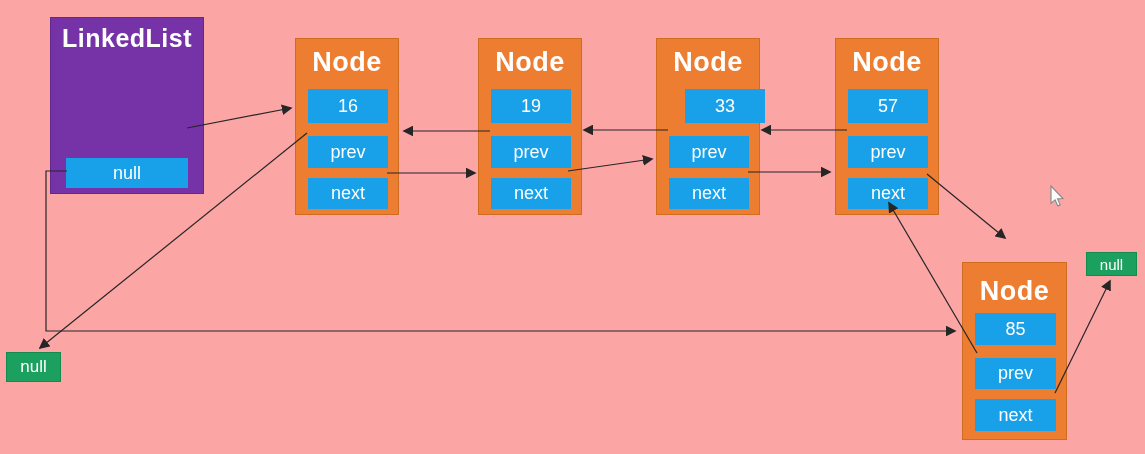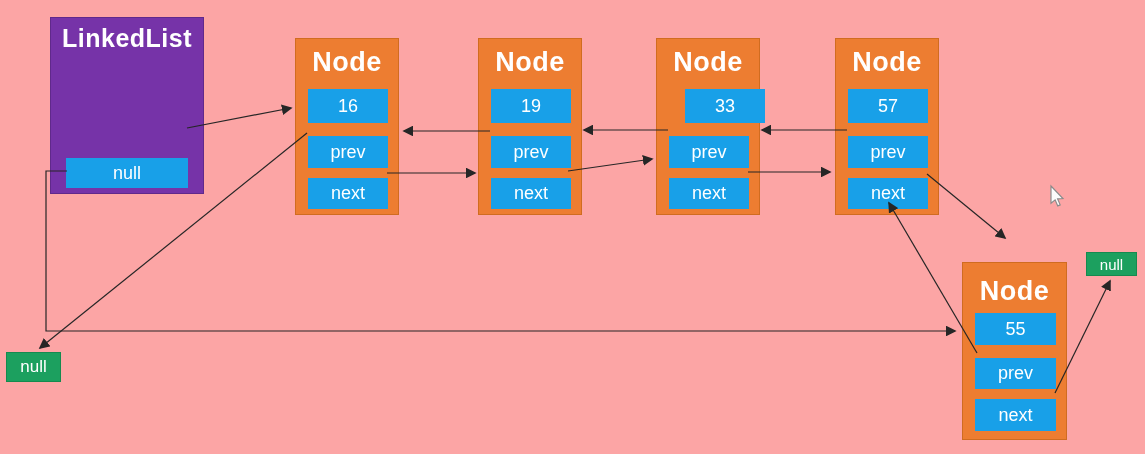--- a/index.html
+++ b/index.html
@@ -61,21 +61,21 @@
 
   <div class="box nodebox" style="left:835px;top:18px;width:104px;height:177px">
     <div class="title node-title">Node</div>
     <div class="field" style="left:12px;top:50px;width:80px;height:34px">57</div>
     <div class="field" style="left:12px;top:97px;width:80px;height:32px">prev</div>
     <div class="field" style="left:12px;top:139px;width:80px;height:31px">next</div>
   </div>
 
   <div class="box nodebox" style="left:962px;top:242px;width:105px;height:178px">
     <div class="title node-title" style="top:13px">Node</div>
-    <div class="field" style="left:12px;top:50px;width:81px;height:32px">55</div>
+    <div class="field" style="left:12px;top:50px;width:81px;height:32px">85</div>
     <div class="field" style="left:12px;top:95px;width:81px;height:31px">prev</div>
     <div class="field" style="left:12px;top:136px;width:81px;height:32px">next</div>
   </div>
 
   <div class="box nullbox" style="left:6px;top:352px;width:55px;height:30px;font-size:17px">null</div>
   <div class="box nullbox" style="left:1086px;top:252px;width:51px;height:24px;font-size:15px">null</div>
 
   <svg class="overlay" width="1145" height="454" viewBox="0 0 1145 454">
     <defs>
       <marker id="arrow" viewBox="0 0 10 10" refX="8.5" refY="5" markerWidth="9" markerHeight="9" orient="auto-start-reverse">

